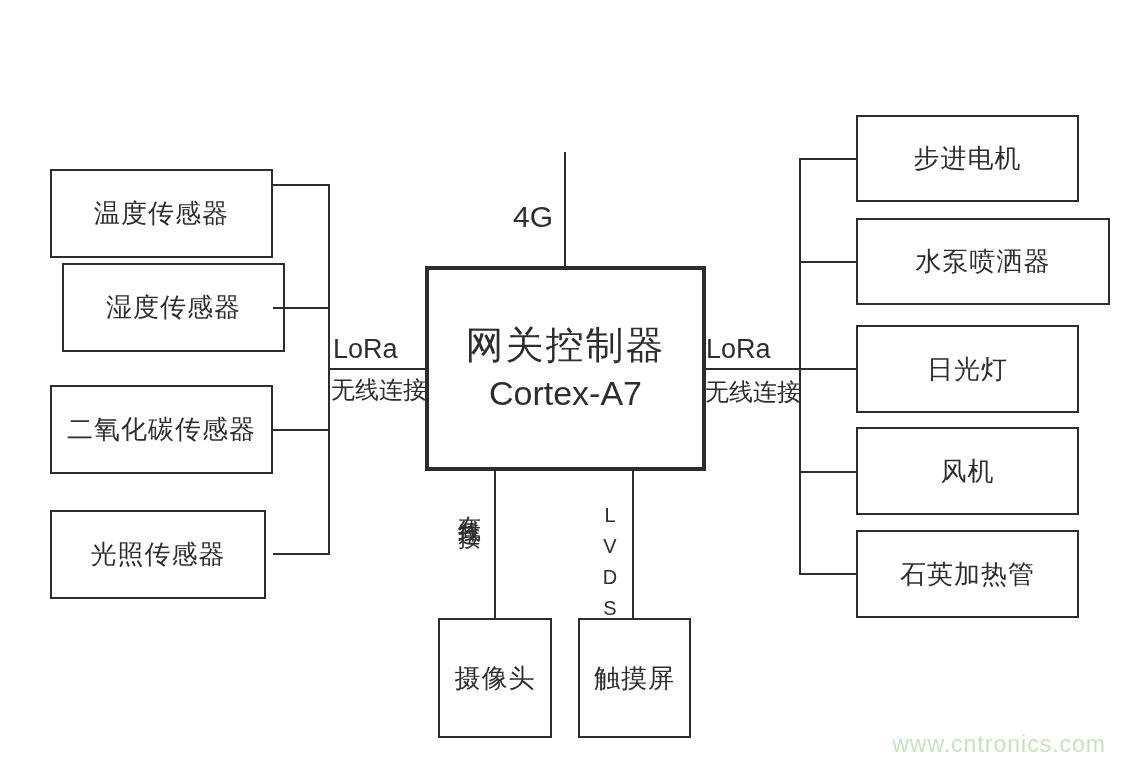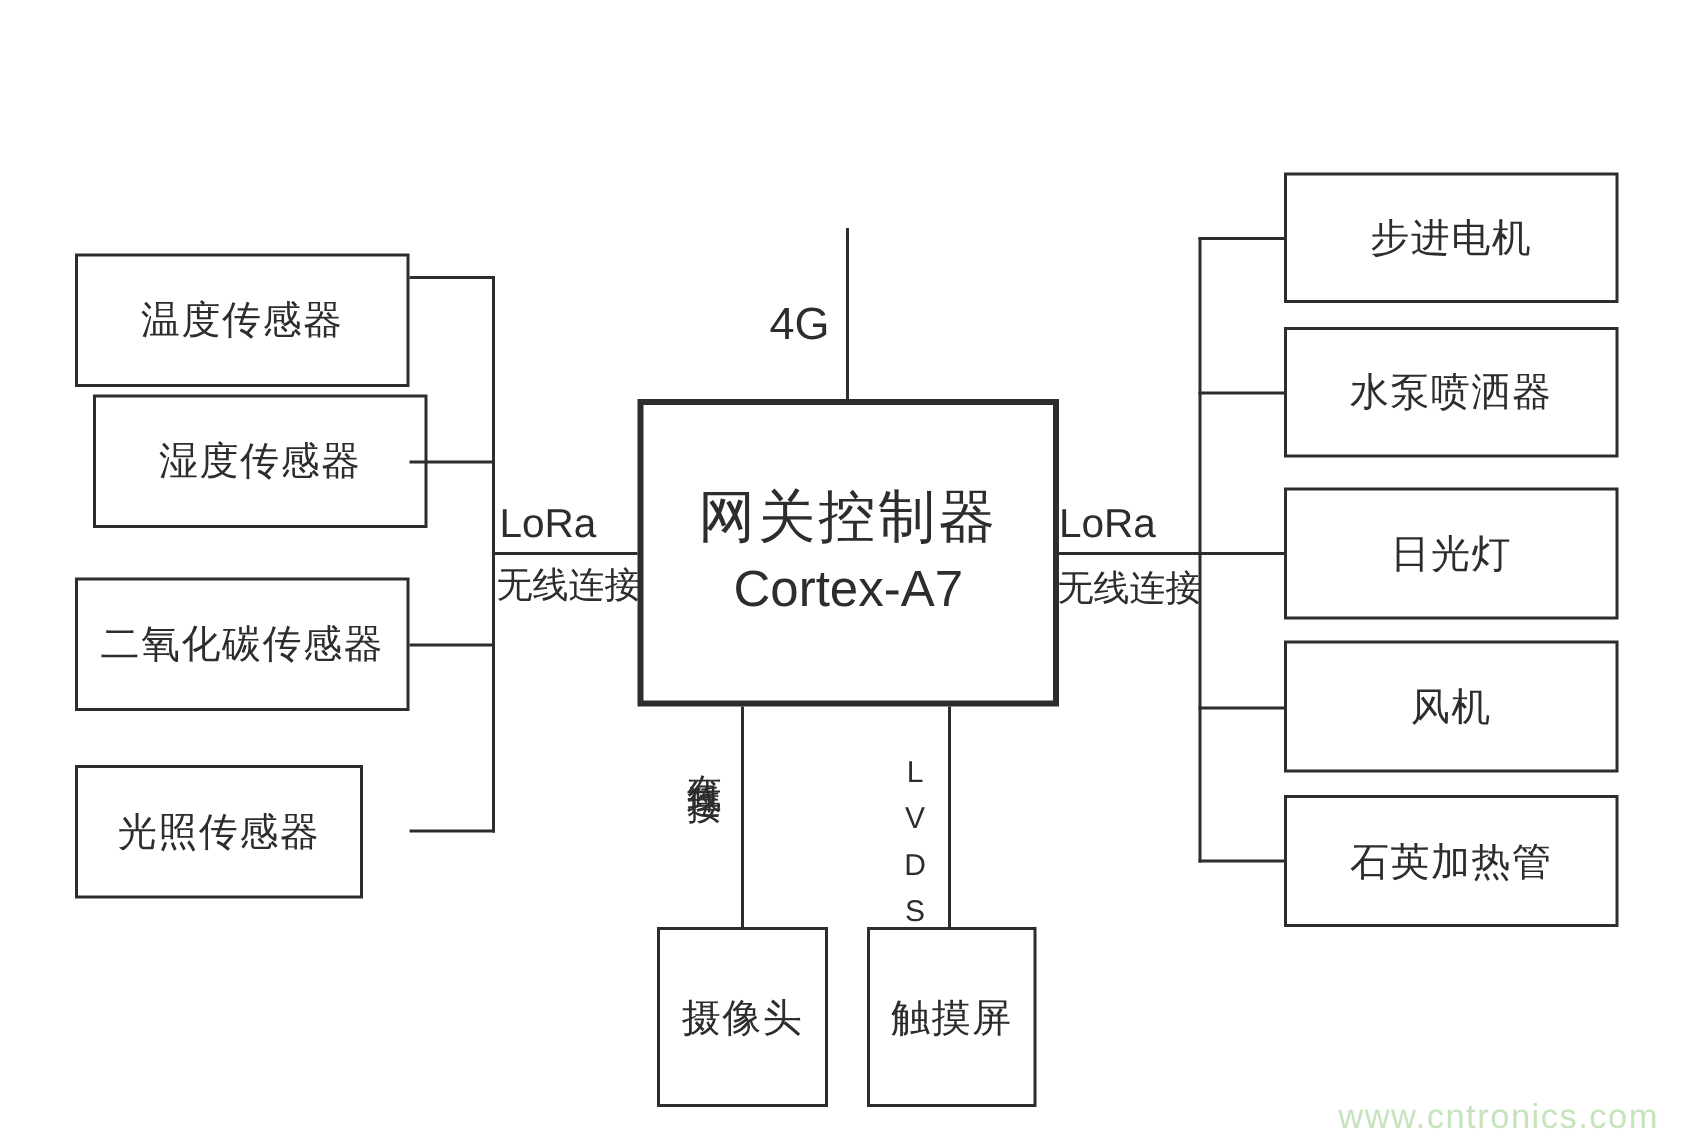--- a/index.html
+++ b/index.html
@@ -45,28 +45,28 @@
 
   <div class="node" style="left:50px;top:140px;width:223px;height:89px;margin-top:29px;">
     <span>温度传感器</span>
   </div>
   <div class="node" style="left:62px;top:263px;width:223px;height:89px;">
     <span>湿度传感器</span>
   </div>
   <div class="node" style="left:50px;top:385px;width:223px;height:89px;">
     <span>二氧化碳传感器</span>
   </div>
-  <div class="node" style="left:50px;top:510px;width:192px;height:89px;">
+  <div class="node" style="left:50px;top:510px;width:216px;height:89px;">
     <span>光照传感器</span>
   </div>
 
   <div class="node" style="left:856px;top:115px;width:223px;height:87px;">
     <span>步进电机</span>
   </div>
-  <div class="node" style="left:856px;top:218px;width:223px;height:87px;">
+  <div class="node" style="left:856px;top:218px;width:254px;height:87px;">
     <span>水泵喷洒器</span>
   </div>
   <div class="node" style="left:856px;top:427px;width:223px;height:88px;">
     <span>风机</span>
   </div>
   <div class="node" style="left:856px;top:325px;width:223px;height:88px;">
     <span>日光灯</span>
   </div>
   <div class="node" style="left:856px;top:530px;width:223px;height:88px;">
     <span>石英加热管</span>

